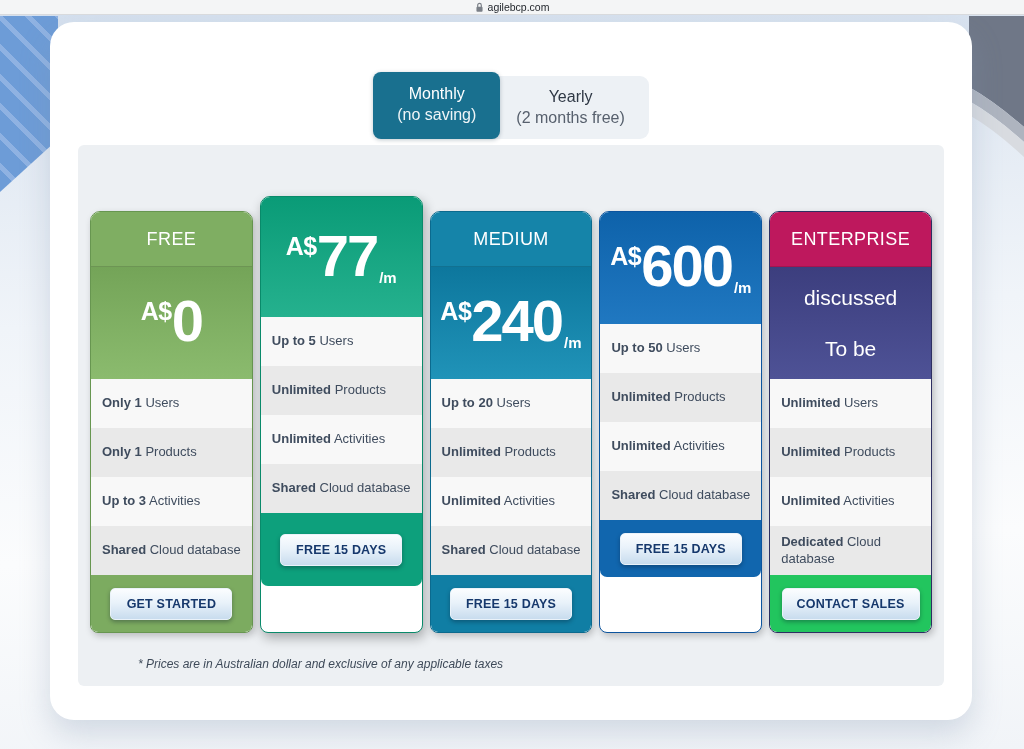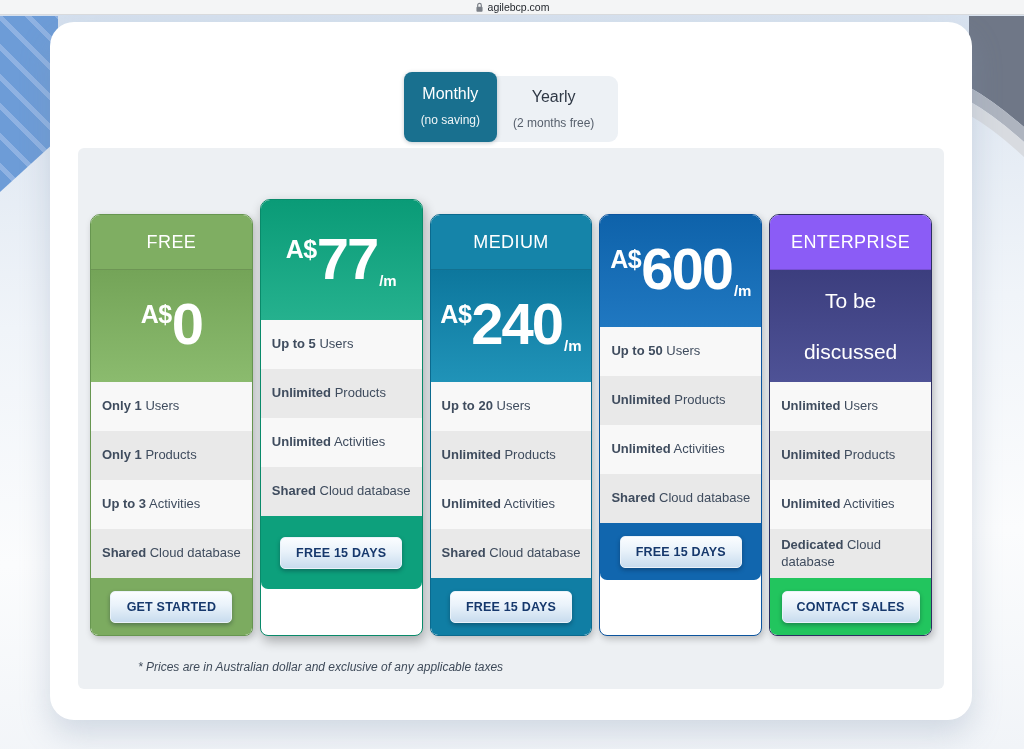--- a/index.html
+++ b/index.html
@@ -37,24 +37,24 @@
     position: absolute; left: 50px; top: 22px; width: 922px; height: 698px;
     background: #ffffff; border-radius: 24px;
     box-shadow: 0 14px 30px rgba(130, 148, 175, 0.30);
     z-index: 1;
   }
 
   
   .toggle { display: flex; justify-content: center; margin-top: 50px; }
   .tg { border: none; font-family: inherit; cursor: pointer; text-align: center; }
   .tg-label { display: block; font-size: 16px; }
-  .tg-sub { display: block; font-size: 12px; margin-top: 10px; }
+  .tg-sub { display: block; font-size: 16px; margin-top: 3px; }
   .tg-monthly {
     background: var(--toggle-active, #19708f); color: #fff;
-    border-radius: 8px; padding: 10px 17px 12px; position: relative; z-index: 2;
+    border-radius: 8px; padding: 10px 24px 12px; position: relative; z-index: 2;
     box-shadow: 0 1px 4px rgba(0, 40, 60, 0.25);
   }
   .tg-monthly .tg-sub { color: rgba(255,255,255,0.93); }
   .tg-yearly {
     background: #edf1f5; color: #2f3845;
     border-radius: 0 9px 9px 0; padding: 12px 24px 12px 28px; margin: 4px 0 0 -12px;
   }
   .tg-yearly .tg-sub { color: #57606d; }
 
   
@@ -245,26 +245,26 @@
             </div>
             <div class="feature-row even">
               <div><span class="b">Shared</span> <span>Cloud database</span></div>
             </div>
           </div>
     <div class="plan-footer" style="background: rgb(17, 102, 174);">
       <button class="cta">FREE 15 DAYS</button>
     </div>
   </div>
         <div class="plan" style="border-color: rgb(45, 47, 98);">
-    <div class="plan-header" style="background: #8b5cf6;">
+    <div class="plan-header" style="background: #be185d;">
       <span>ENTERPRISE</span>
     </div>
     <div class="plan-price textual" style="background: linear-gradient(rgb(60, 62, 126), rgb(78, 82, 150));">
+            <div class="price-line">discussed</div>
             <div class="price-line">To be</div>
-            <div class="price-line">discussed</div>
           </div>
     <div class="plan-features">
             <div class="feature-row odd">
               <div><span class="b">Unlimited</span> <span>Users</span></div>
             </div>
             <div class="feature-row even">
               <div><span class="b">Unlimited</span> <span>Products</span></div>
             </div>
             <div class="feature-row odd">
               <div><span class="b">Unlimited</span> <span>Activities</span></div>

